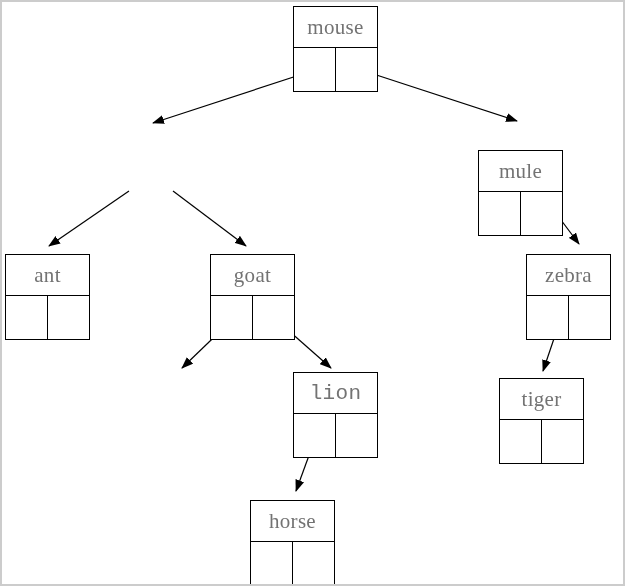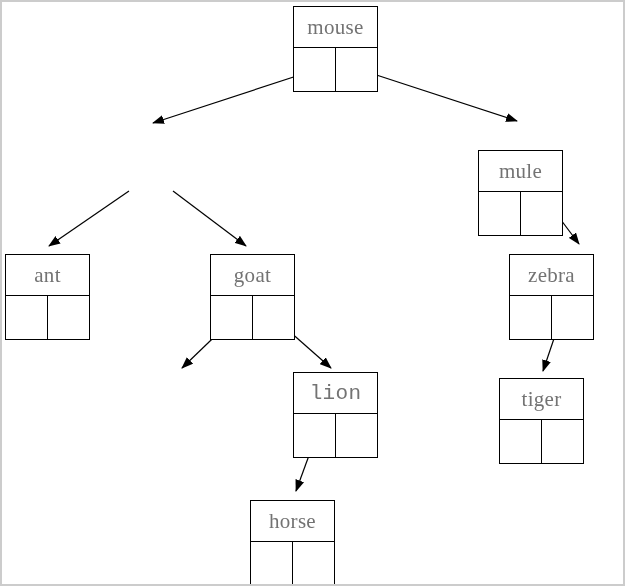--- a/index.html
+++ b/index.html
@@ -44,21 +44,21 @@
   }
   .cell { flex: 1 1 50%; }
   .cell + .cell { border-left: 1.5px solid #000000; }
 
   
   .pos-mouse { left: 291px; top: 4px; }
   .pos-cat   { left: 104px; top: 124px; }
   .pos-mule  { left: 476px; top: 128px; margin-top: 20px; }
   .pos-ant   { left: 3px;   top: 252px; }
   .pos-goat  { left: 208px; top: 252px; }
-  .pos-zebra { left: 507px; top: 252px; }
+  .pos-zebra { left: 524px; top: 252px; }
   .pos-dog   { left: 134px; top: 375px; }
   .pos-lion  { left: 291px; top: 370px; font-family: Liberation Mono, monospace; }
   .pos-tiger { left: 497px; top: 376px; }
   .pos-horse { left: 248px; top: 498px; border-radius: 13px; }
 
   .edge { stroke: #000000; stroke-width: 1.2; }
 </style>
 </head>
 <body>
 

